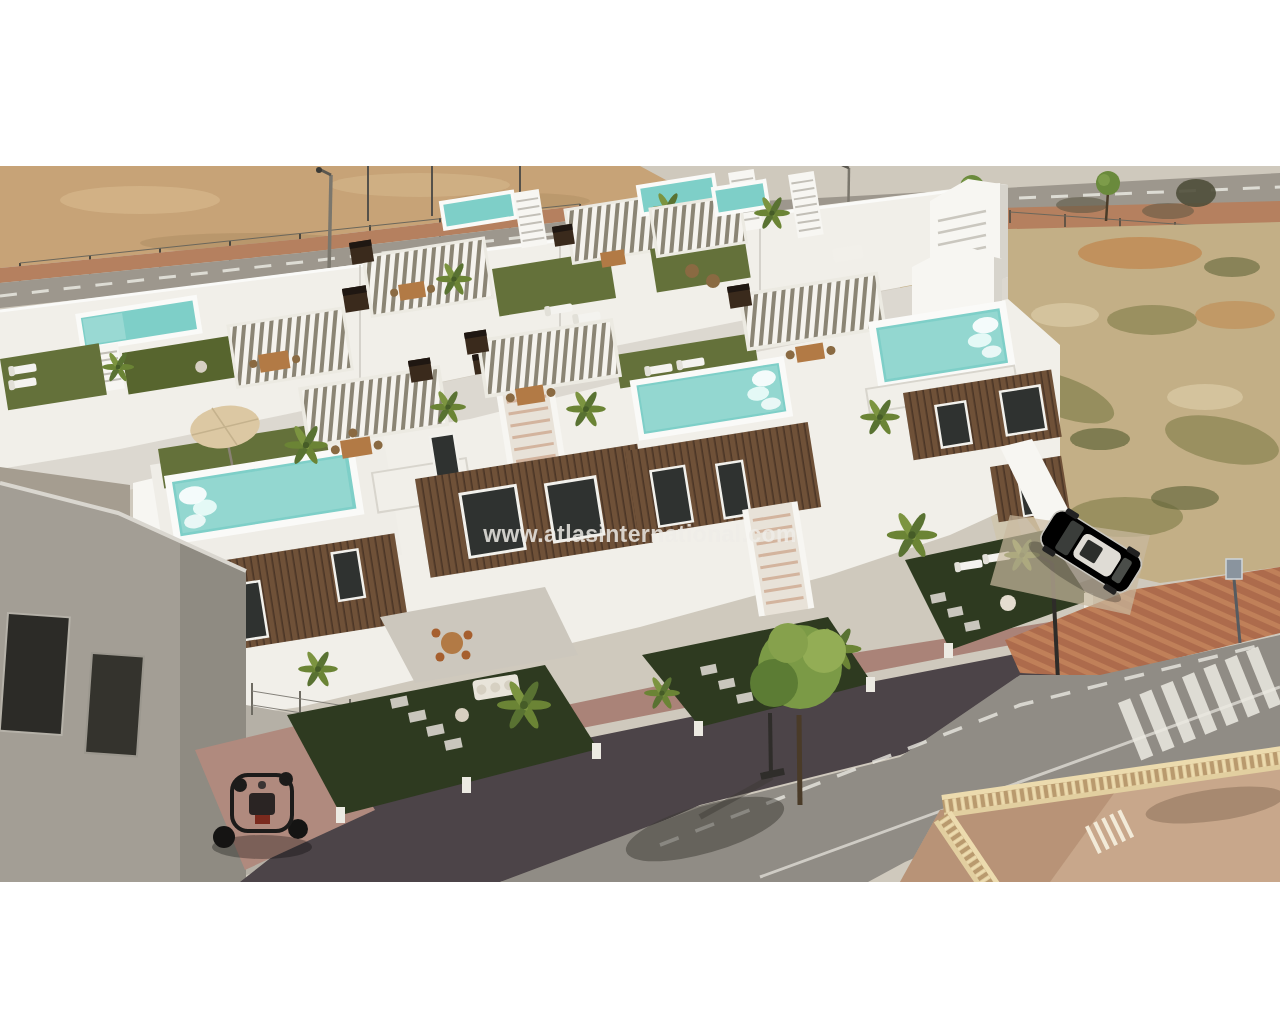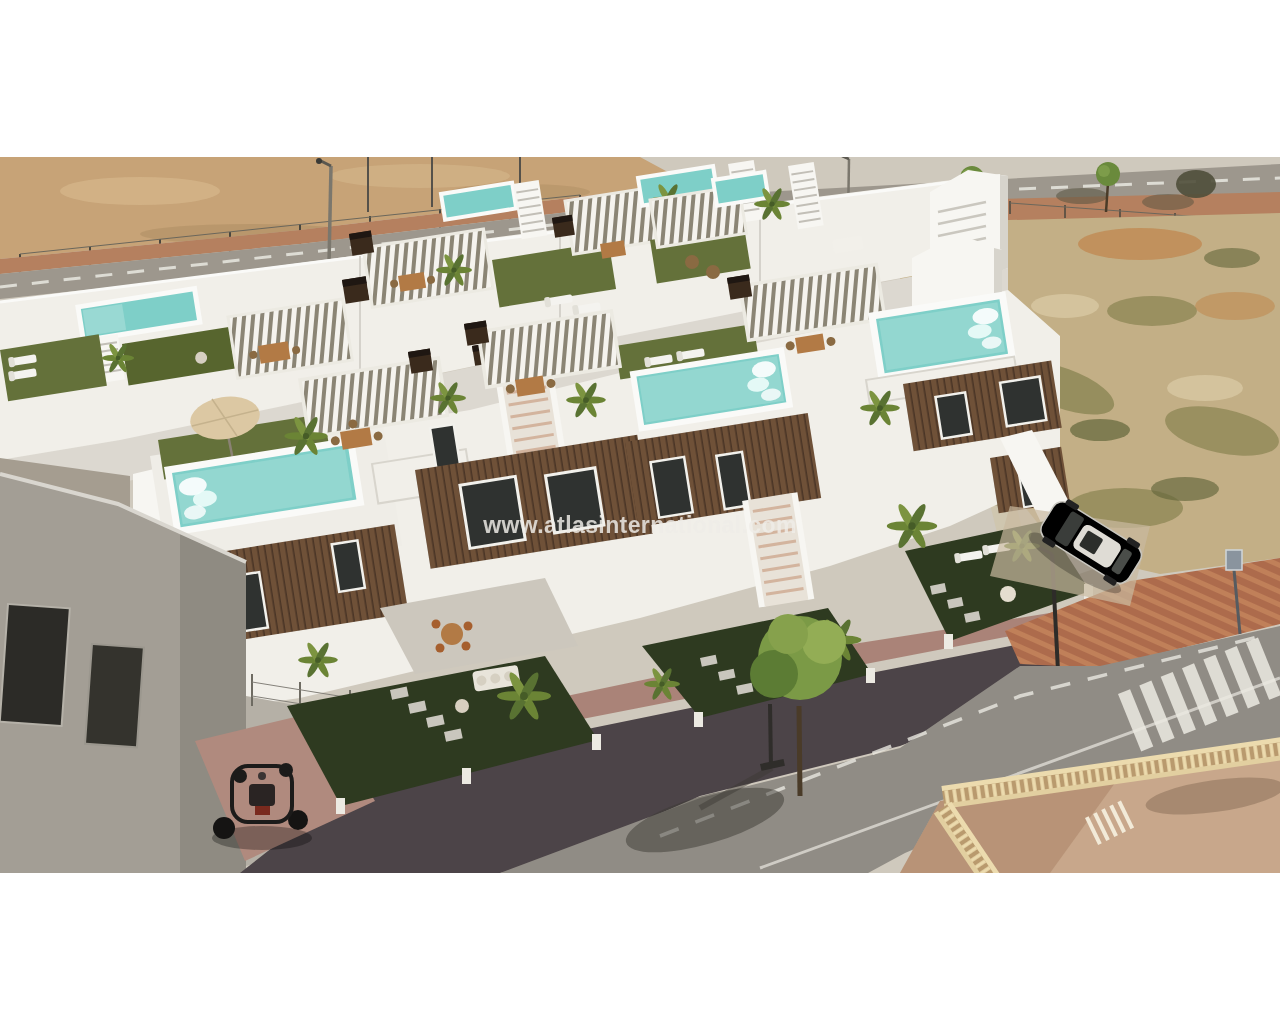--- a/index.html
+++ b/index.html
@@ -1,18 +1,18 @@
 <!DOCTYPE html>
 <html style="--sand: #c7a377; --sand-light: #d8bb8f; --sidewalk-red: #b5805f; --road-top: #9d978d; --road-bottom: #908c85; --lane-dark: #4c4448; --pink-pavement: #a87f74; --brick: #ad6b4c; --brick-light: #c08059; --scrub-base: #c3af86; --scrub-olive: #7e7c48; --scrub-dark: #63663a; --house-white: #f1efe9; --house-shadow: #d7d4cc; --wall-dim: #c6c3ba; --wood-brown: #6f5138; --wood-dark: #4a3526; --pool: #7ecfc8; --pool-light: #ace0da; --lawn-roof: #64713a; --lawn-ground: #2e3a20; --pergola-slat: #f5f3ee; --pergola-shadow: #8b8575; --fence-dark: #2f2721; --chimney: #3a2a1c; --table-wood: #b27a45; --palm-green: #6b8435; --white-line: #e9e7e0; --balustrade: #ecdbae; --terrace-floor: #c8a78b; --car-white: #ebe9e3; --watermark-color: rgba(238,236,231,0.84);"><head>
 <meta charset="utf-8">
 <style>
   html,body{margin:0;padding:0;background:#fff;}
   .stage{position:relative;width:1280px;height:1024px;background:#fff;overflow:hidden;
          font-family:"Liberation Sans",sans-serif;}
-  .photo{position:absolute;left:0;top:157px;width:1280px;height:716px;overflow:hidden;background:#cfc9bd;}
+  .photo{position:absolute;left:0;top:166px;width:1280px;height:716px;overflow:hidden;background:#cfc9bd;}
   svg{display:block}
   
   :root{
     --sand:#c7a377; --sand-light:#d8bb8f; --sidewalk-red:#b5805f;
     --road-top:#9d978d; --road-bottom:#908c85; --lane-dark:#4c4448;
     --pink-pavement:#a87f74; --brick:#ad6b4c; --brick-light:#c08059;
     --scrub-base:#c3af86; --scrub-olive:#7e7c48; --scrub-dark:#63663a;
     --house-white:#f1efe9; --house-shadow:#d7d4cc; --wall-dim:#c6c3ba;
     --wood-brown:#6f5138; --wood-dark:#4a3526;
     --pool:#7ecfc8; --pool-light:#ace0da;

